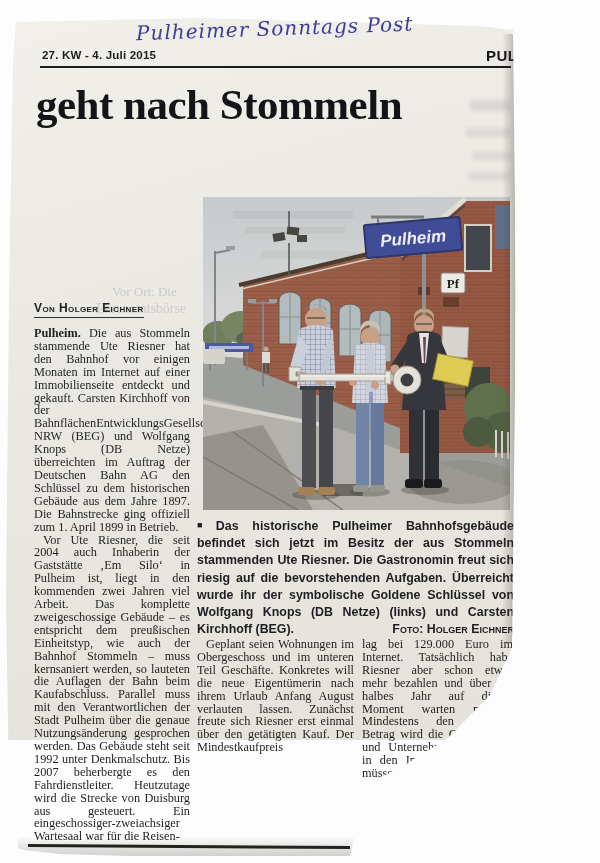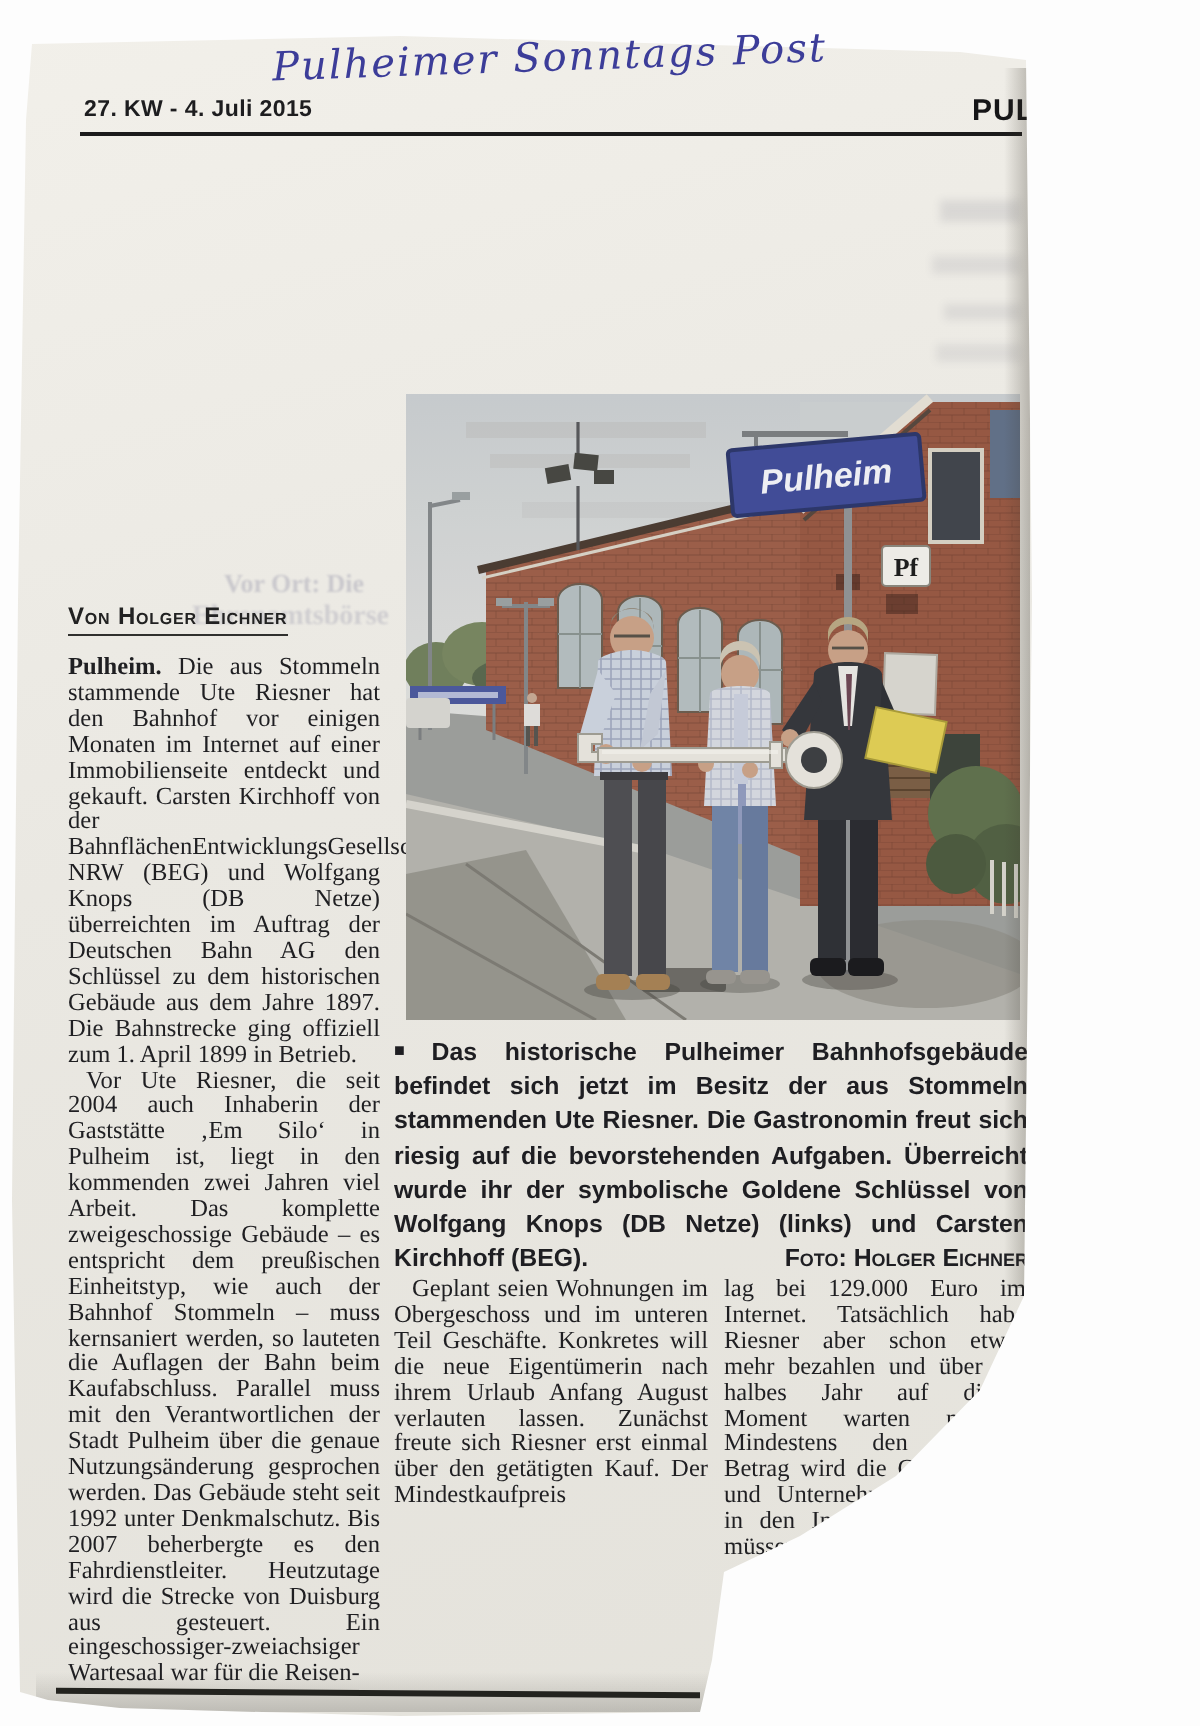--- a/index.html
+++ b/index.html
@@ -1,18 +1,18 @@
 <!DOCTYPE html>
 <html lang="de"><head>
 <meta charset="utf-8">
 <style>
   html,body{margin:0;padding:0;background:#ffffff;}
   #scan{position:relative;width:600px;height:863px;background:#fdfdfd;overflow:hidden;
         font-family:"Liberation Sans",sans-serif;}
-  .paper{position:absolute;left:0;top:0;width:520px;height:863px;
+  .paper{position:absolute;left:0;top:0;width:520px;height:740px;
          background:linear-gradient(165deg,#f2f0ea 0%,#eae8e2 45%,#e4e2db 100%);
          clip-path:polygon(16px 22px,200px 18px,480px 26px,513px 30px,516px 300px,512px 648px,
                            490px 695px,448px 738px,400px 768px,362px 786px,356px 830px,350px 856px,
                            200px 858px,60px 854px,24px 850px,10px 846px,6px 600px,9px 300px,13px 60px);}
   .edge-r{position:absolute;left:502px;top:34px;width:13px;height:610px;
           background:linear-gradient(to right,rgba(0,0,0,0),rgba(60,55,45,.30));}
   .edge-b{position:absolute;left:18px;top:836px;width:340px;height:20px;
           background:linear-gradient(to bottom,rgba(0,0,0,0),rgba(50,48,42,.22));}
   .rule-bottom{position:absolute;left:28px;top:845px;width:322px;height:3px;background:#23231f;transform:rotate(.4deg);}
   .handwriting{position:absolute;left:136px;top:16px;width:300px;
@@ -33,41 +33,42 @@
   .bodytext p.indent{text-indent:9px;}
   .col1{left:34px;top:327px;width:156px;}
   .col2{left:197px;top:638px;width:157px;}
   .col3{left:362px;top:638px;width:151px;}
   .photo{position:absolute;left:203px;top:197px;width:307px;height:313px;filter:saturate(.92) contrast(.96);}
   .photo svg{display:block;width:100%;height:100%;}
   .caption{position:absolute;left:197px;top:517px;width:317px;font-weight:700;font-size:12.4px;
            line-height:17.2px;text-align:justify;color:#1e1e22;hyphens:auto;}
   .caption .mark{font-size:9px;vertical-align:2px;margin-right:3px;}
   .caption .credit{text-align:right;font-variant:small-caps;margin-top:-17.2px;}
-  .ghost{position:absolute;font-family:"Liberation Serif",serif;font-weight:700;color:#50507a;filter:blur(.4px);}
+  .ghost{position:absolute;font-family:"Liberation Serif",serif;font-weight:400;color:#50507a;filter:blur(.4px);}
   .ghost1{left:112px;top:284px;font-size:13px;opacity:.22;}
   .ghost2{left:96px;top:301px;font-size:14px;opacity:.18;}
   .ghostbar{position:absolute;background:#4a4a60;filter:blur(2px);}
   .gb1{left:470px;top:100px;width:40px;height:11px;opacity:.12;}
   .gb2{left:466px;top:128px;width:44px;height:9px;opacity:.10;}
   .gb3{left:472px;top:152px;width:38px;height:8px;opacity:.10;}
   .gb4{left:468px;top:172px;width:42px;height:9px;opacity:.09;}
 </style>
 </head>
 <body>
 
 <div id="scan">
 
   <div class="paper">
 
     <div class="kicker">27. KW - 4. Juli 2015</div>
     <div class="section-cut">PUL</div>
     <div class="mast-rule"></div>
 
     <div class="headline">
+      <div>geht nach Stommeln</div>
     </div>
 
 
     <div class="ghost ghost1">Vor Ort: Die</div>
     <div class="ghost ghost2">Ehrenamtsbörse</div>
     <div class="ghostbar gb1"></div>
     <div class="ghostbar gb2"></div>
     <div class="ghostbar gb3"></div>
     <div class="ghostbar gb4"></div>
 

